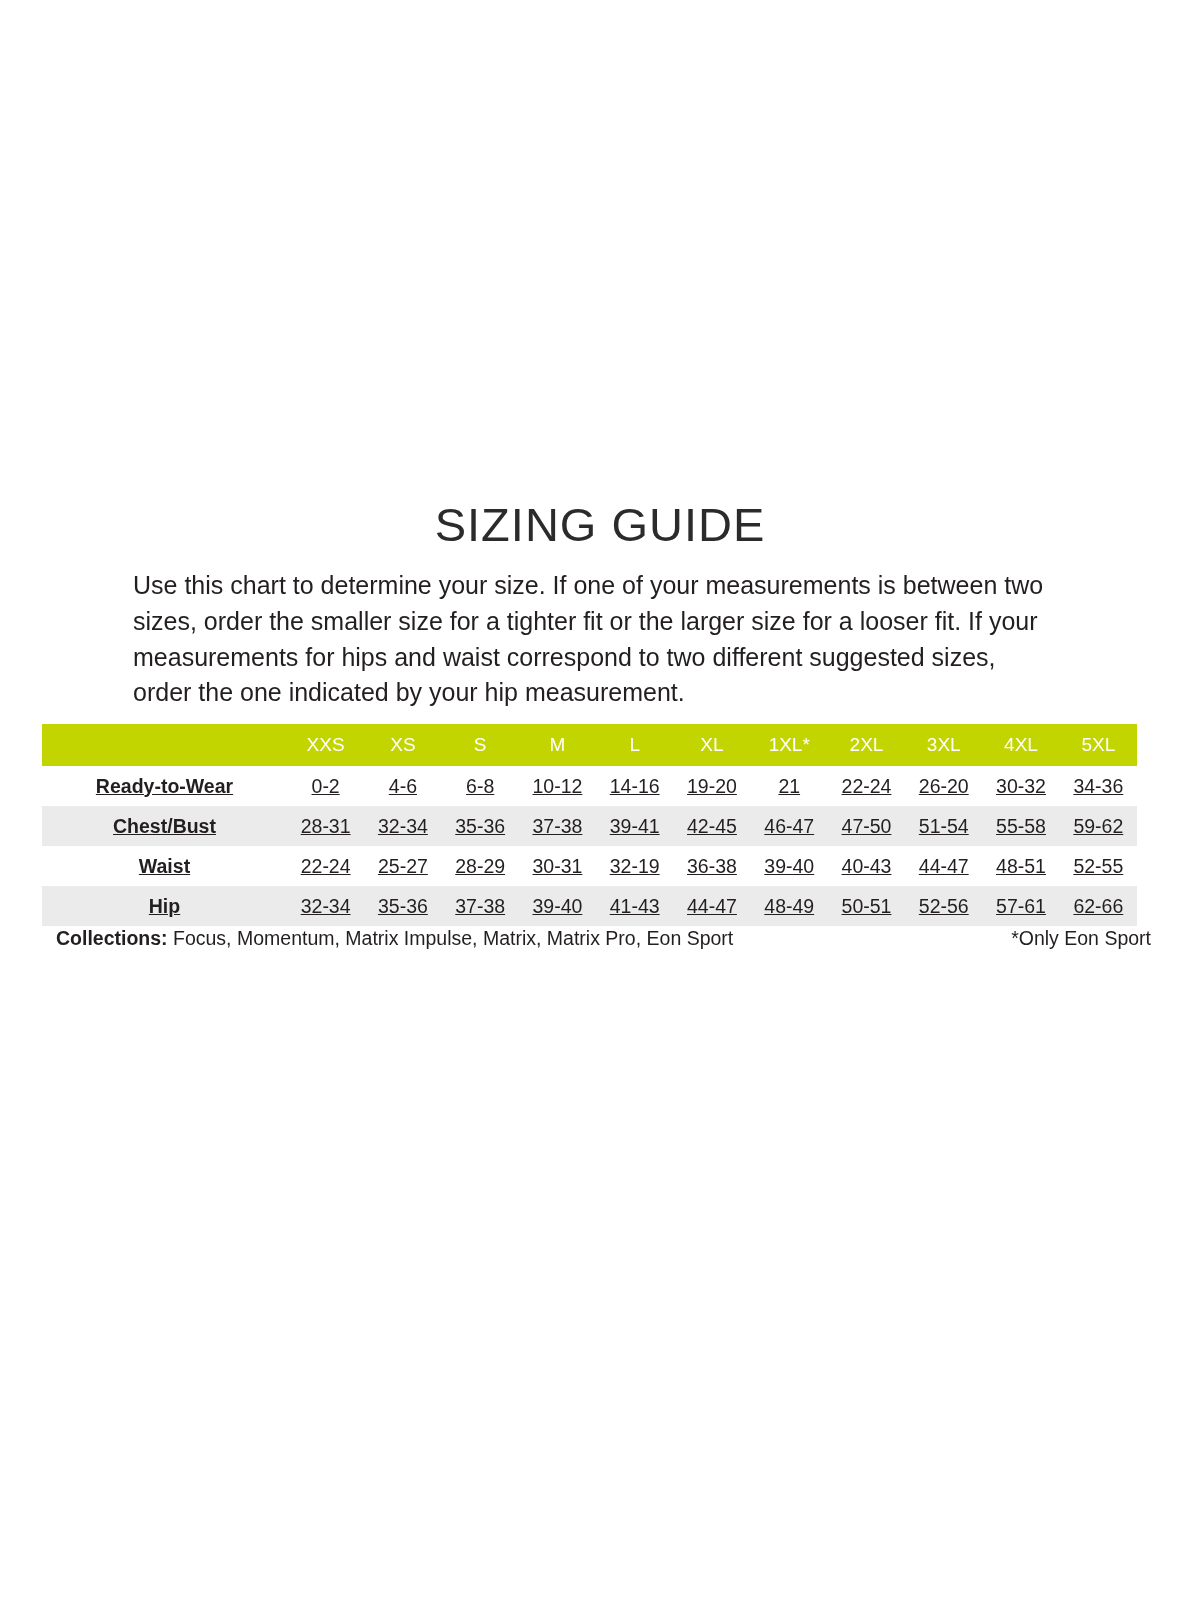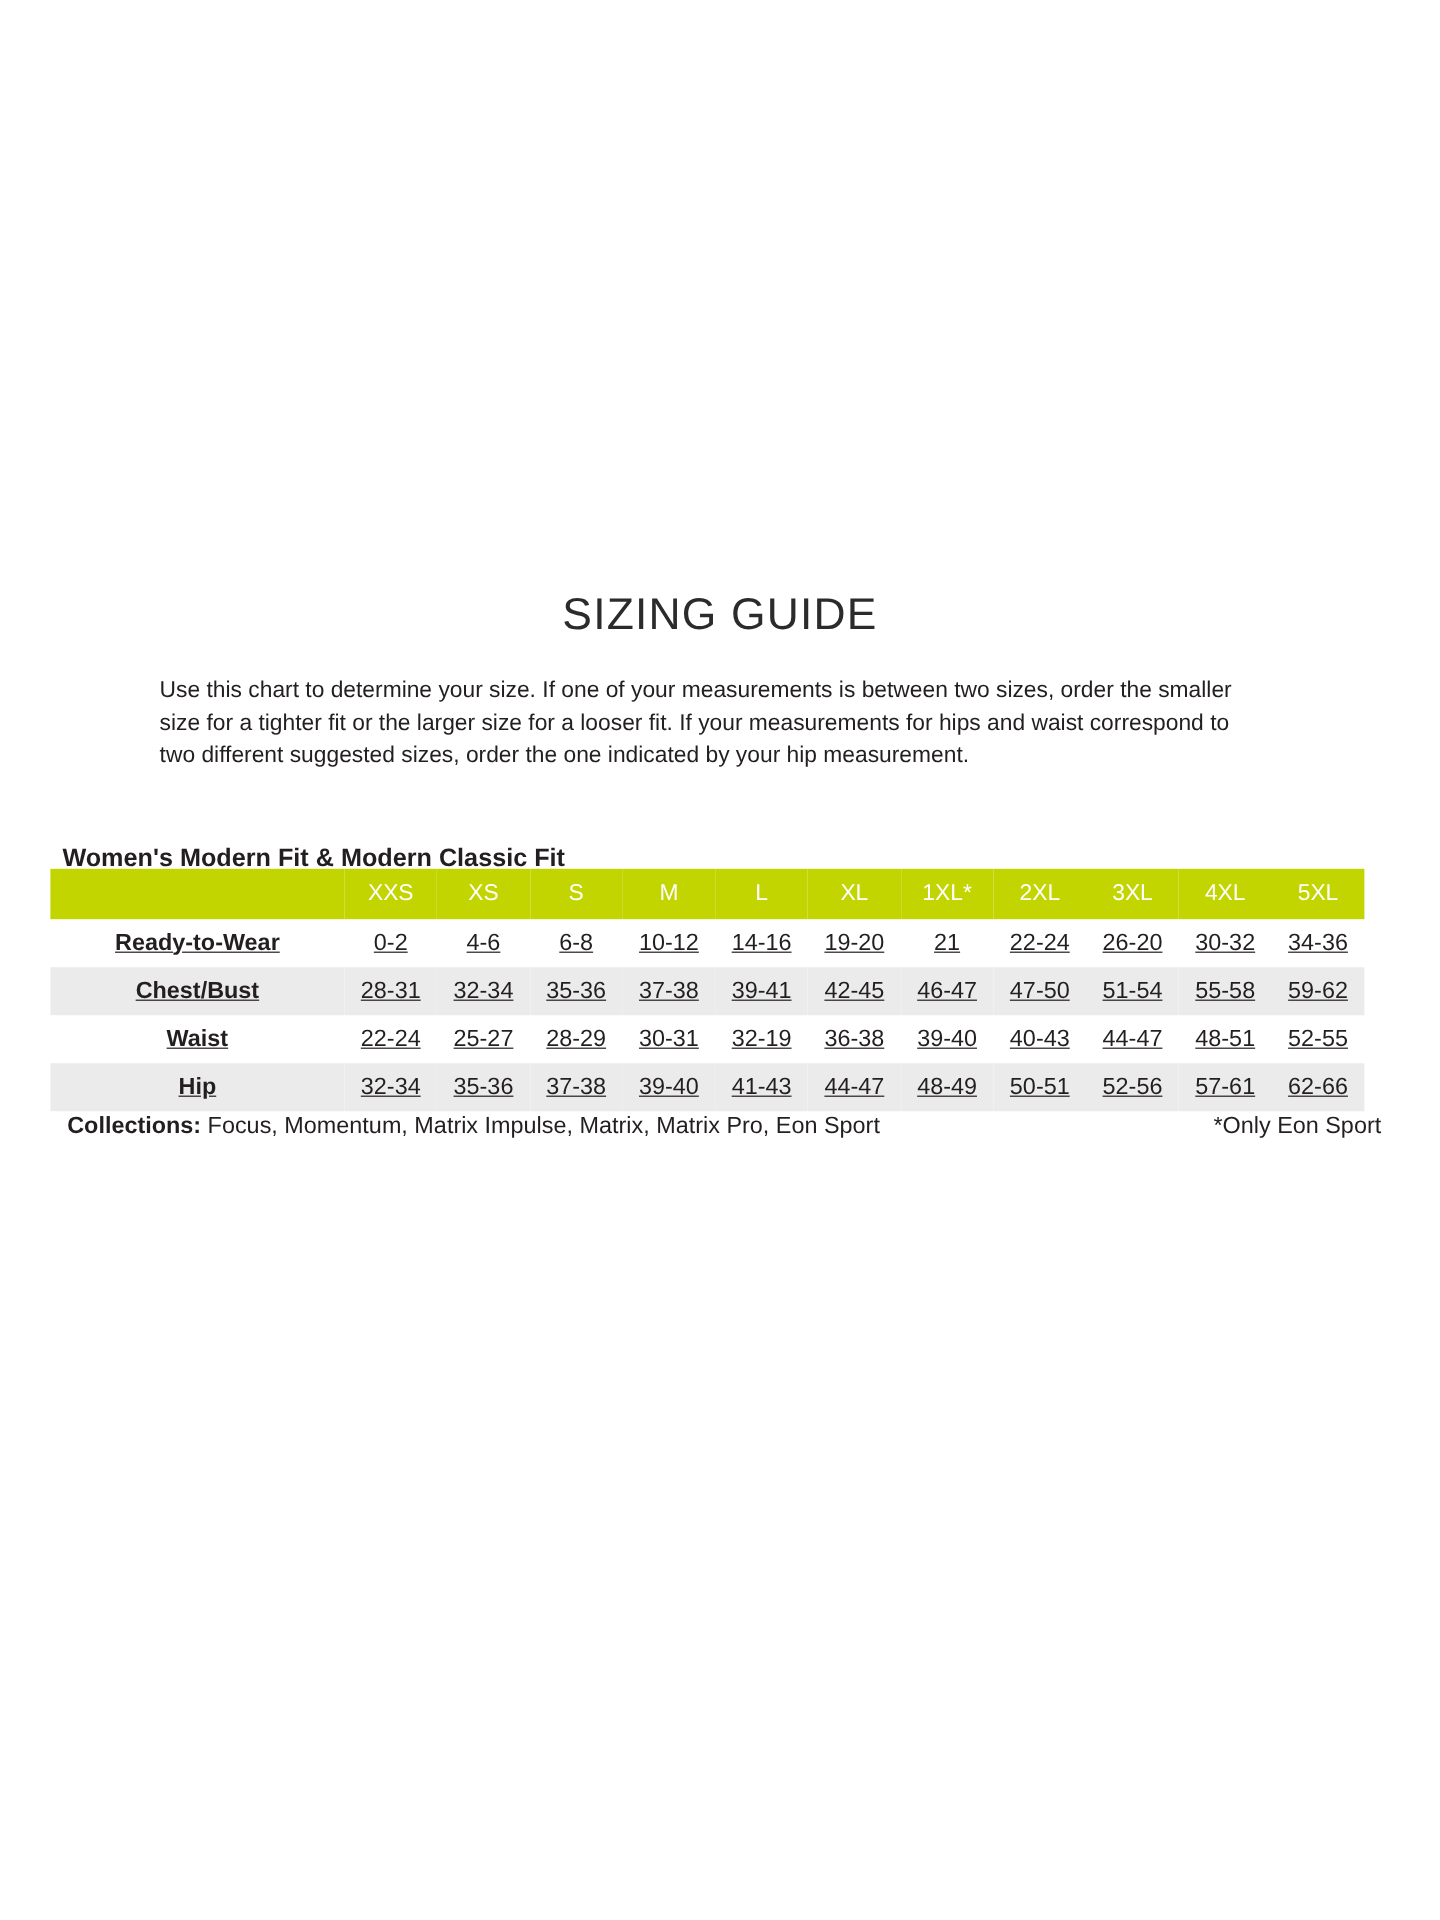--- a/index.html
+++ b/index.html
@@ -20,31 +20,31 @@
     background:#ffffff;
     margin:0 auto;
     overflow:hidden;
   }
   .title{
     position:absolute;
     top:466px;
     left:0;
     width:100%;
     text-align:center;
-    font-size:37px;
+    font-size:47px;
     font-weight:400;
     letter-spacing:1px;
     color:#2b2b2b;
   }
   .intro{
     position:absolute;
     top:543px;
     left:133px;
     width:922px;
-    font-size:19px;
+    font-size:25px;
     line-height:1.43;
     color:#231f20;
   }
   .section-heading{
     position:absolute;
     top:687px;
     left:52px;
     font-size:21px;
     font-weight:700;
     color:#231f20;
@@ -107,21 +107,20 @@
 </style>
 </head>
 <body>
 
 <div class="page">
 
   <h1 class="title">SIZING GUIDE</h1>
 
   <p class="intro">Use this chart to determine your size. If one of your measurements is between two sizes, order the smaller size for a tighter fit or the larger size for a looser fit. If your measurements for hips and waist correspond to two different suggested sizes, order the one indicated by your hip measurement.</p>
 
-  <h2 class="section-heading">Women's Modern Fit &amp; Modern Classic Fit</h2>
 
   <div class="table-wrap">
     <table class="size-table">
       <thead>
         <tr>
             <th class="label-col"></th>
             <th>XXS</th>
             <th>XS</th>
             <th>S</th>
             <th>M</th>

